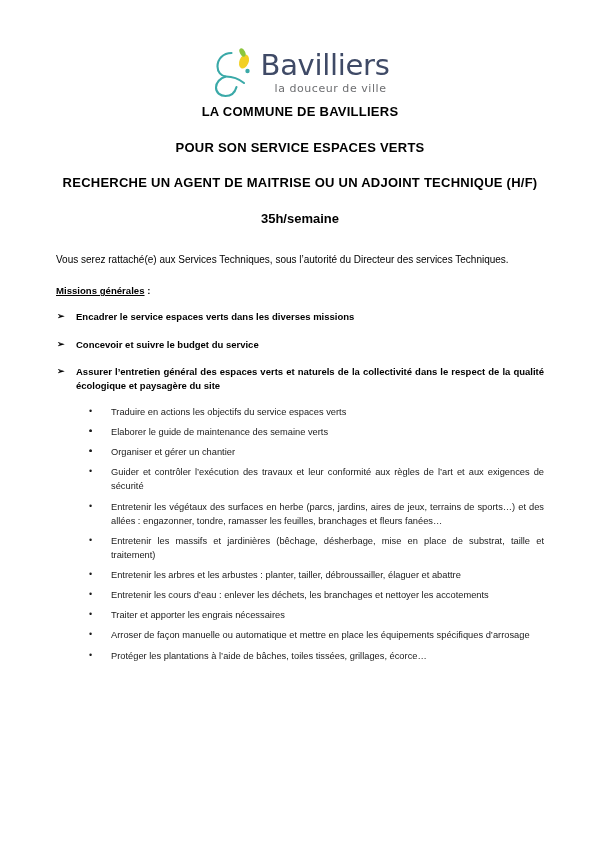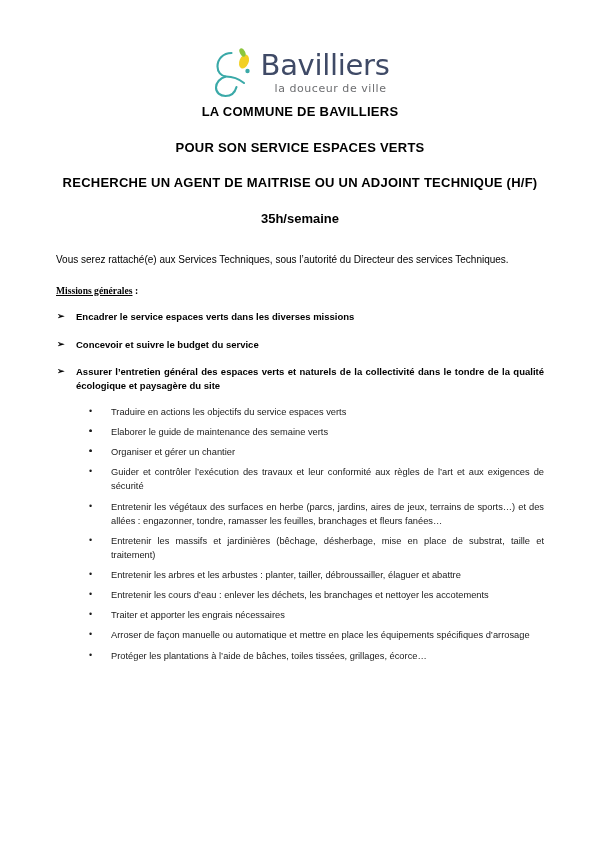--- a/index.html
+++ b/index.html
@@ -86,21 +86,20 @@
   .intro {
     margin-top: 27px;
     font-size: 10px;
     line-height: 1.35;
     text-align: justify;
   }
   .section-label {
     margin-top: 18px;
     font-size: 9.6px;
     font-weight: bold;
-    font-family: Liberation Serif, serif;
   }
   .section-label .u {
     text-decoration: underline;
   }
 
   
   ul.arrow-list {
     list-style: none;
     margin: 14px 0 0 0;
     padding: 0;
@@ -177,21 +176,21 @@
     <p class="heading-line hours">35h/semaine</p>
   </div>
 
   <p class="intro">Vous serez rattaché(e) aux Services Techniques, sous l’autorité du Directeur des services Techniques.</p>
 
   <p class="section-label"><span class="u">Missions générales</span><span> :</span></p>
 
   <ul class="arrow-list">
     <li><span class="arrow-glyph">➢</span><span>Encadrer le service espaces verts dans les diverses missions</span></li>
     <li><span class="arrow-glyph">➢</span><span>Concevoir et suivre le budget du service</span></li>
-    <li><span class="arrow-glyph">➢</span><span>Assurer l’entretien général des espaces verts et naturels de la collectivité dans le tondre de la qualité écologique et paysagère du site</span></li>
+    <li><span class="arrow-glyph">➢</span><span>Assurer l’entretien général des espaces verts et naturels de la collectivité dans le respect de la qualité écologique et paysagère du site</span></li>
   </ul>
 
   <ul class="dot-list">
     <li><span class="dot-glyph">•</span><span>Traduire en actions les objectifs du service espaces verts</span></li>
     <li><span class="dot-glyph">•</span></li>
     <li><span class="dot-glyph">•</span><span>Elaborer le guide de maintenance des semaine verts</span></li>
     <li><span class="dot-glyph">•</span></li>
     <li><span class="dot-glyph">•</span><span>Organiser et gérer un chantier</span></li>
     <li><span class="dot-glyph">•</span><span>Guider et contrôler l’exécution des travaux et leur conformité aux règles de l’art et aux exigences de sécurité</span></li>
     <li><span class="dot-glyph">•</span><span>Entretenir les végétaux des surfaces en herbe (parcs, jardins, aires de jeux, terrains de sports…) et des allées : engazonner, tondre, ramasser les feuilles, branchages et fleurs fanées…</span></li>

